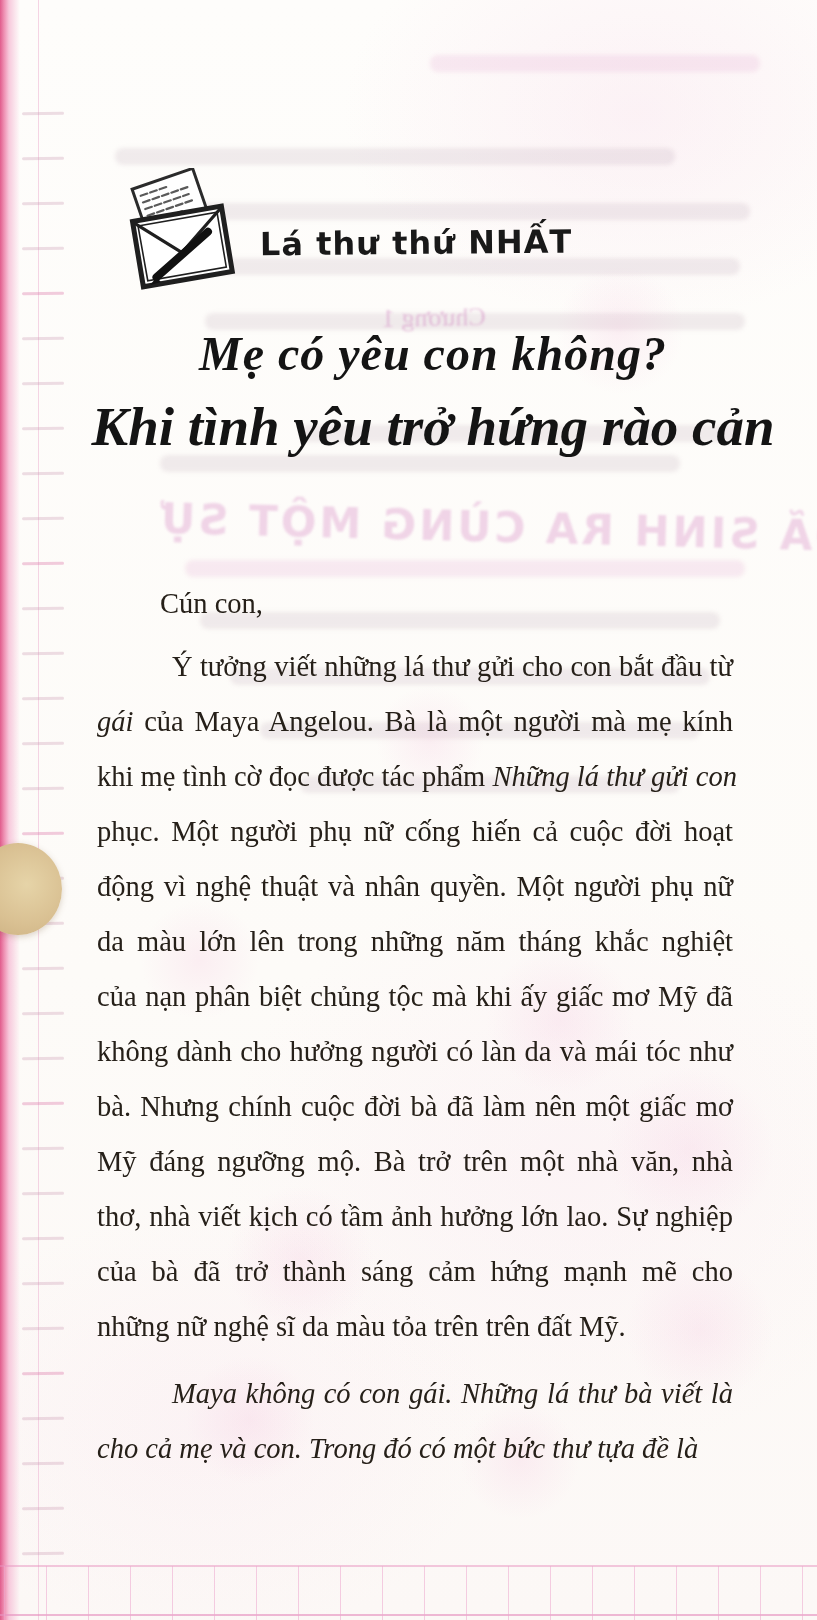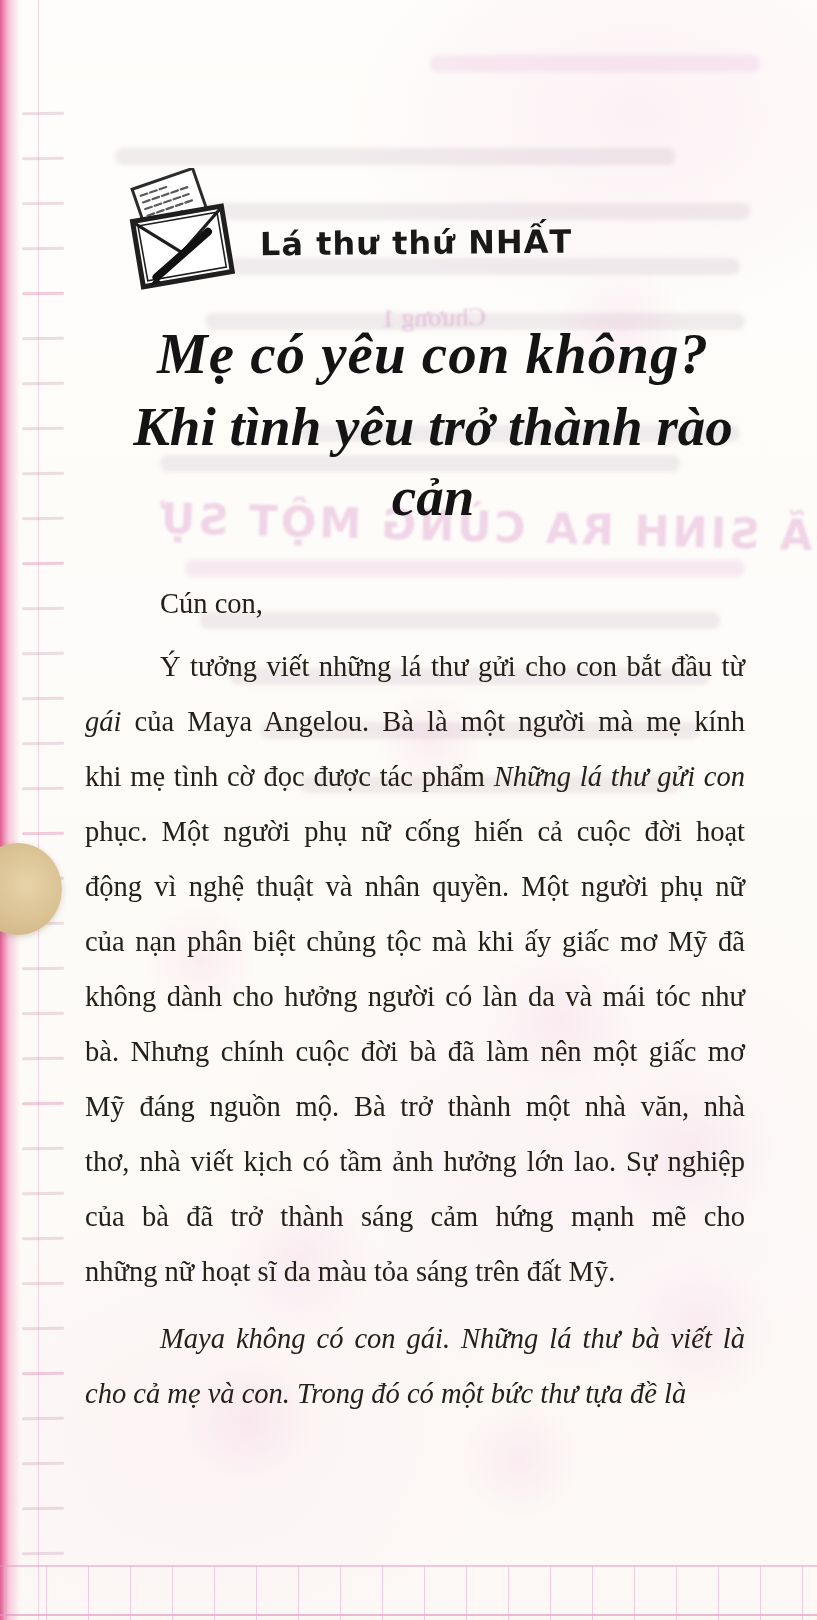--- a/index.html
+++ b/index.html
@@ -57,29 +57,29 @@
   .header-label{
     position:absolute;left:138px;top:56px;
     font:bold 32px "DejaVu Sans",sans-serif;color:#191919;
     letter-spacing:1px;white-space:nowrap;transform:rotate(-.5deg);
   }
   
   .chapter-title{
     position:absolute;left:88px;top:318px;width:690px;text-align:center;
     font-family:"Liberation Serif",serif;font-style:italic;color:#141414;
   }
-  .title-line1{font-size:57px;line-height:72px;letter-spacing:1px;font-weight:600;}
+  .title-line1{font-size:48px;line-height:72px;letter-spacing:1px;font-weight:600;}
   .title-line2{font-size:55px;line-height:70px;letter-spacing:0px;font-weight:600;margin-top:2px;}
   
   .body-text{
     position:absolute;left:85px;top:576px;width:660px;
     font-size:28.5px;color:#262019;line-height:55px;
   }
   .salutation{text-indent:75px;}
-  .paragraph{margin:0;}
+  .paragraph{margin:12px;}
   .paragraph.p1{margin-top:8px;}
   .paragraph.p2{margin-top:12px;font-style:italic;}
   .body-line{
     text-align:justify;text-align-last:justify;height:55px;white-space:nowrap;
   }
   .body-line.first{text-indent:75px;}
   .body-line.last{text-align-last:left;white-space:normal;}
   .body-line i{font-style:italic;}
 </style>
 </head>
@@ -187,38 +187,39 @@
 
       <path d="M30,106 L86,66" stroke="#111" stroke-width="8" stroke-linecap="round"></path>
       <path d="M30,106 l-7,7 l11,-2 z" fill="#111"></path>
     </g>
   </svg>
   <div class="header-label">Lá thư thứ NHẤT</div>
 </div>
 
 <div class="chapter-title">
   <div class="title-line1">Mẹ có yêu con không?</div>
-  <div class="title-line2">Khi tình yêu trở thành rào cản</div>
+  <div class="title-line2">Khi tình yêu trở hứng rào cản</div>
 </div>
 
 <div class="body-text">
   <div class="salutation">Cún con,</div>
   <div id="paragraphs">
       <div class="paragraph p1">
         <div class="body-line first">Ý tưởng viết những lá thư gửi cho con bắt đầu từ</div>
         <div class="body-line"><i>gái</i> của Maya Angelou. Bà là một người mà mẹ kính</div>
         <div class="body-line">khi mẹ tình cờ đọc được tác phẩm <i>Những lá thư gửi con</i></div>
         <div class="body-line">phục. Một người phụ nữ cống hiến cả cuộc đời hoạt</div>
         <div class="body-line">động vì nghệ thuật và nhân quyền. Một người phụ nữ</div>
+        <div class="body-line">da màu lớn lên trong những năm tháng khắc nghiệt</div>
         <div class="body-line">của nạn phân biệt chủng tộc mà khi ấy giấc mơ Mỹ đã</div>
         <div class="body-line">không dành cho hưởng người có làn da và mái tóc như</div>
         <div class="body-line">bà. Nhưng chính cuộc đời bà đã làm nên một giấc mơ</div>
-        <div class="body-line">Mỹ đáng nguồn mộ. Bà trở thành một nhà văn, nhà</div>
+        <div class="body-line">Mỹ đáng ngưỡng mộ. Bà trở trên một nhà văn, nhà</div>
         <div class="body-line">thơ, nhà viết kịch có tầm ảnh hưởng lớn lao. Sự nghiệp</div>
         <div class="body-line">của bà đã trở thành sáng cảm hứng mạnh mẽ cho</div>
-        <div class="body-line last">những nữ hoạt sĩ da màu tỏa sáng trên đất Mỹ.</div>
+        <div class="body-line last">những nữ nghệ sĩ da màu tỏa trên trên đất Mỹ.</div>
       </div>
       <div class="paragraph p2">
         <div class="body-line first">Maya không có con gái. Những lá thư bà viết là</div>
         <div class="body-line last">cho cả mẹ và con. Trong đó có một bức thư tựa đề là</div>
       </div>
     </div>
 </div>
 
 </body></html>

